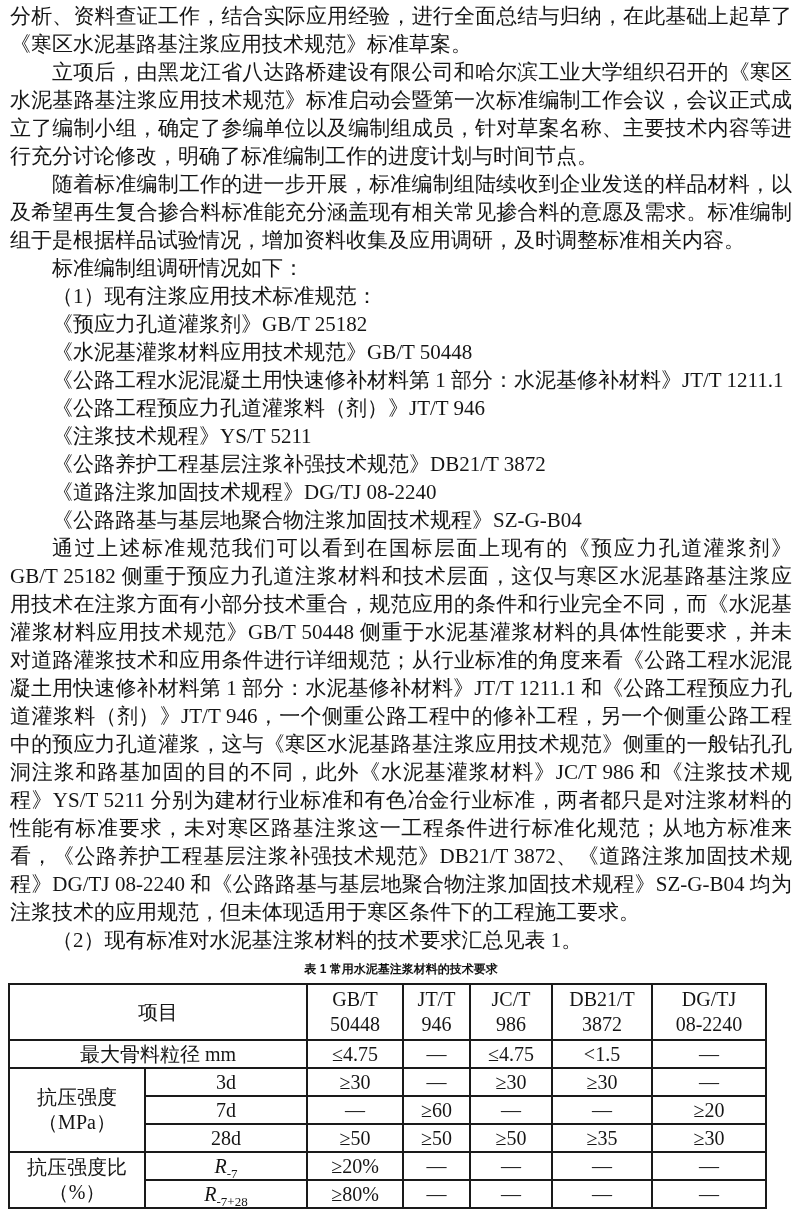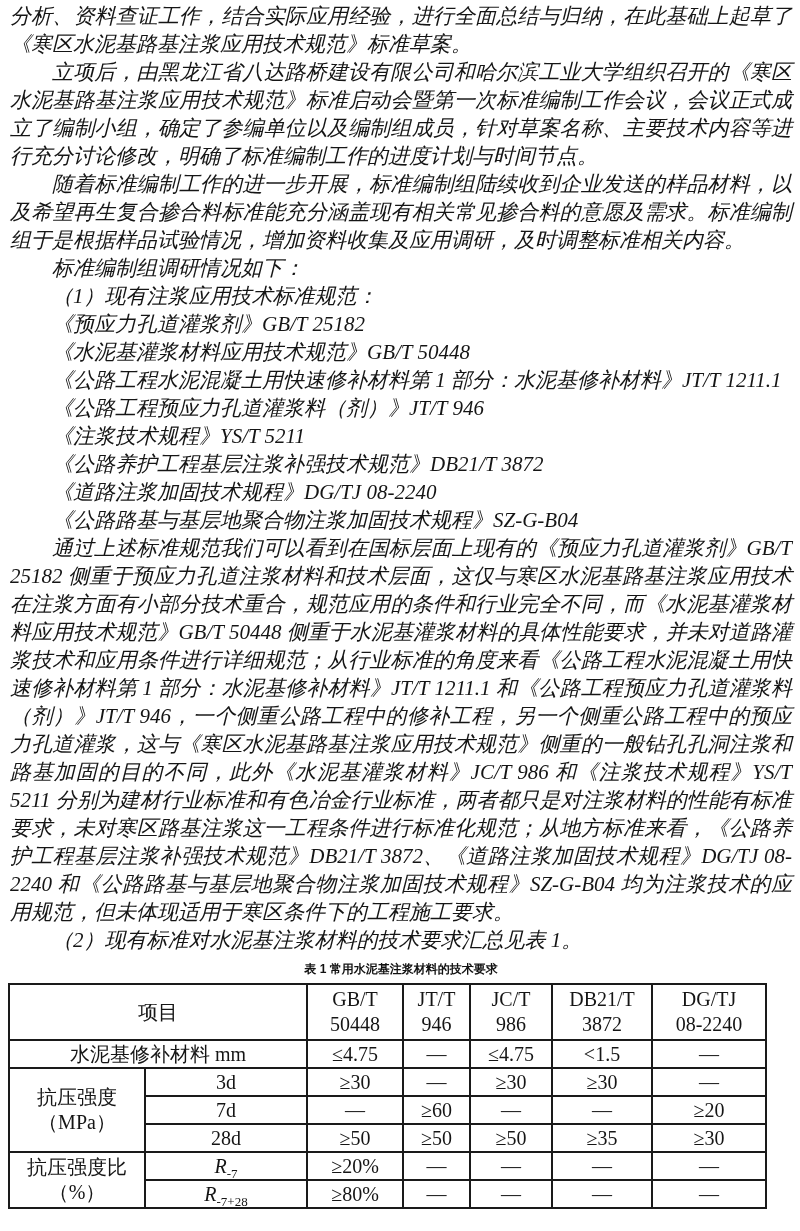--- a/index.html
+++ b/index.html
@@ -4,21 +4,21 @@
 <style>
   html,body{margin:0;padding:0;}
   body{
     width:800px;height:1231px;overflow:hidden;
     background:#ffffff;color:#151515;
     font-family:"Liberation Serif","DejaVu Serif",serif;
   }
   .page{padding:2px 8px 0 10px;}
   .para{
     margin:0;font-size:21px;line-height:28px;
-    text-align:justify;letter-spacing:0;font-style:italic;
+    text-align:justify;letter-spacing:0;
   }
   .para.indent{text-indent:2em;}
   .table-caption{
     margin:7px 0 5px 0;
     font-family:"Liberation Sans","DejaVu Sans",sans-serif;
     font-weight:bold;font-size:12px;text-align:center;color:#111;
   }
   table.tech{
     border-collapse:collapse;table-layout:fixed;
     width:758px;margin-left:-2px;
@@ -79,21 +79,21 @@
 946</td>
         <td class="preline">JC/T
 986</td>
         <td class="preline">DB21/T
 3872</td>
         <td class="preline">DG/TJ
 08-2240</td>
       </tr>
 
       <tr class="row">
-        <td colspan="2">水泥基修补材料 mm</td>
+        <td colspan="2">最大骨料粒径 mm</td>
         <td>≤4.75</td>
         <td>—</td>
         <td>≤4.75</td>
         <td>&lt;1.5</td>
         <td>—</td>
       </tr>
 
       <tr class="row">
         <td rowspan="3" class="preline">抗压强度
 （MPa）</td>

